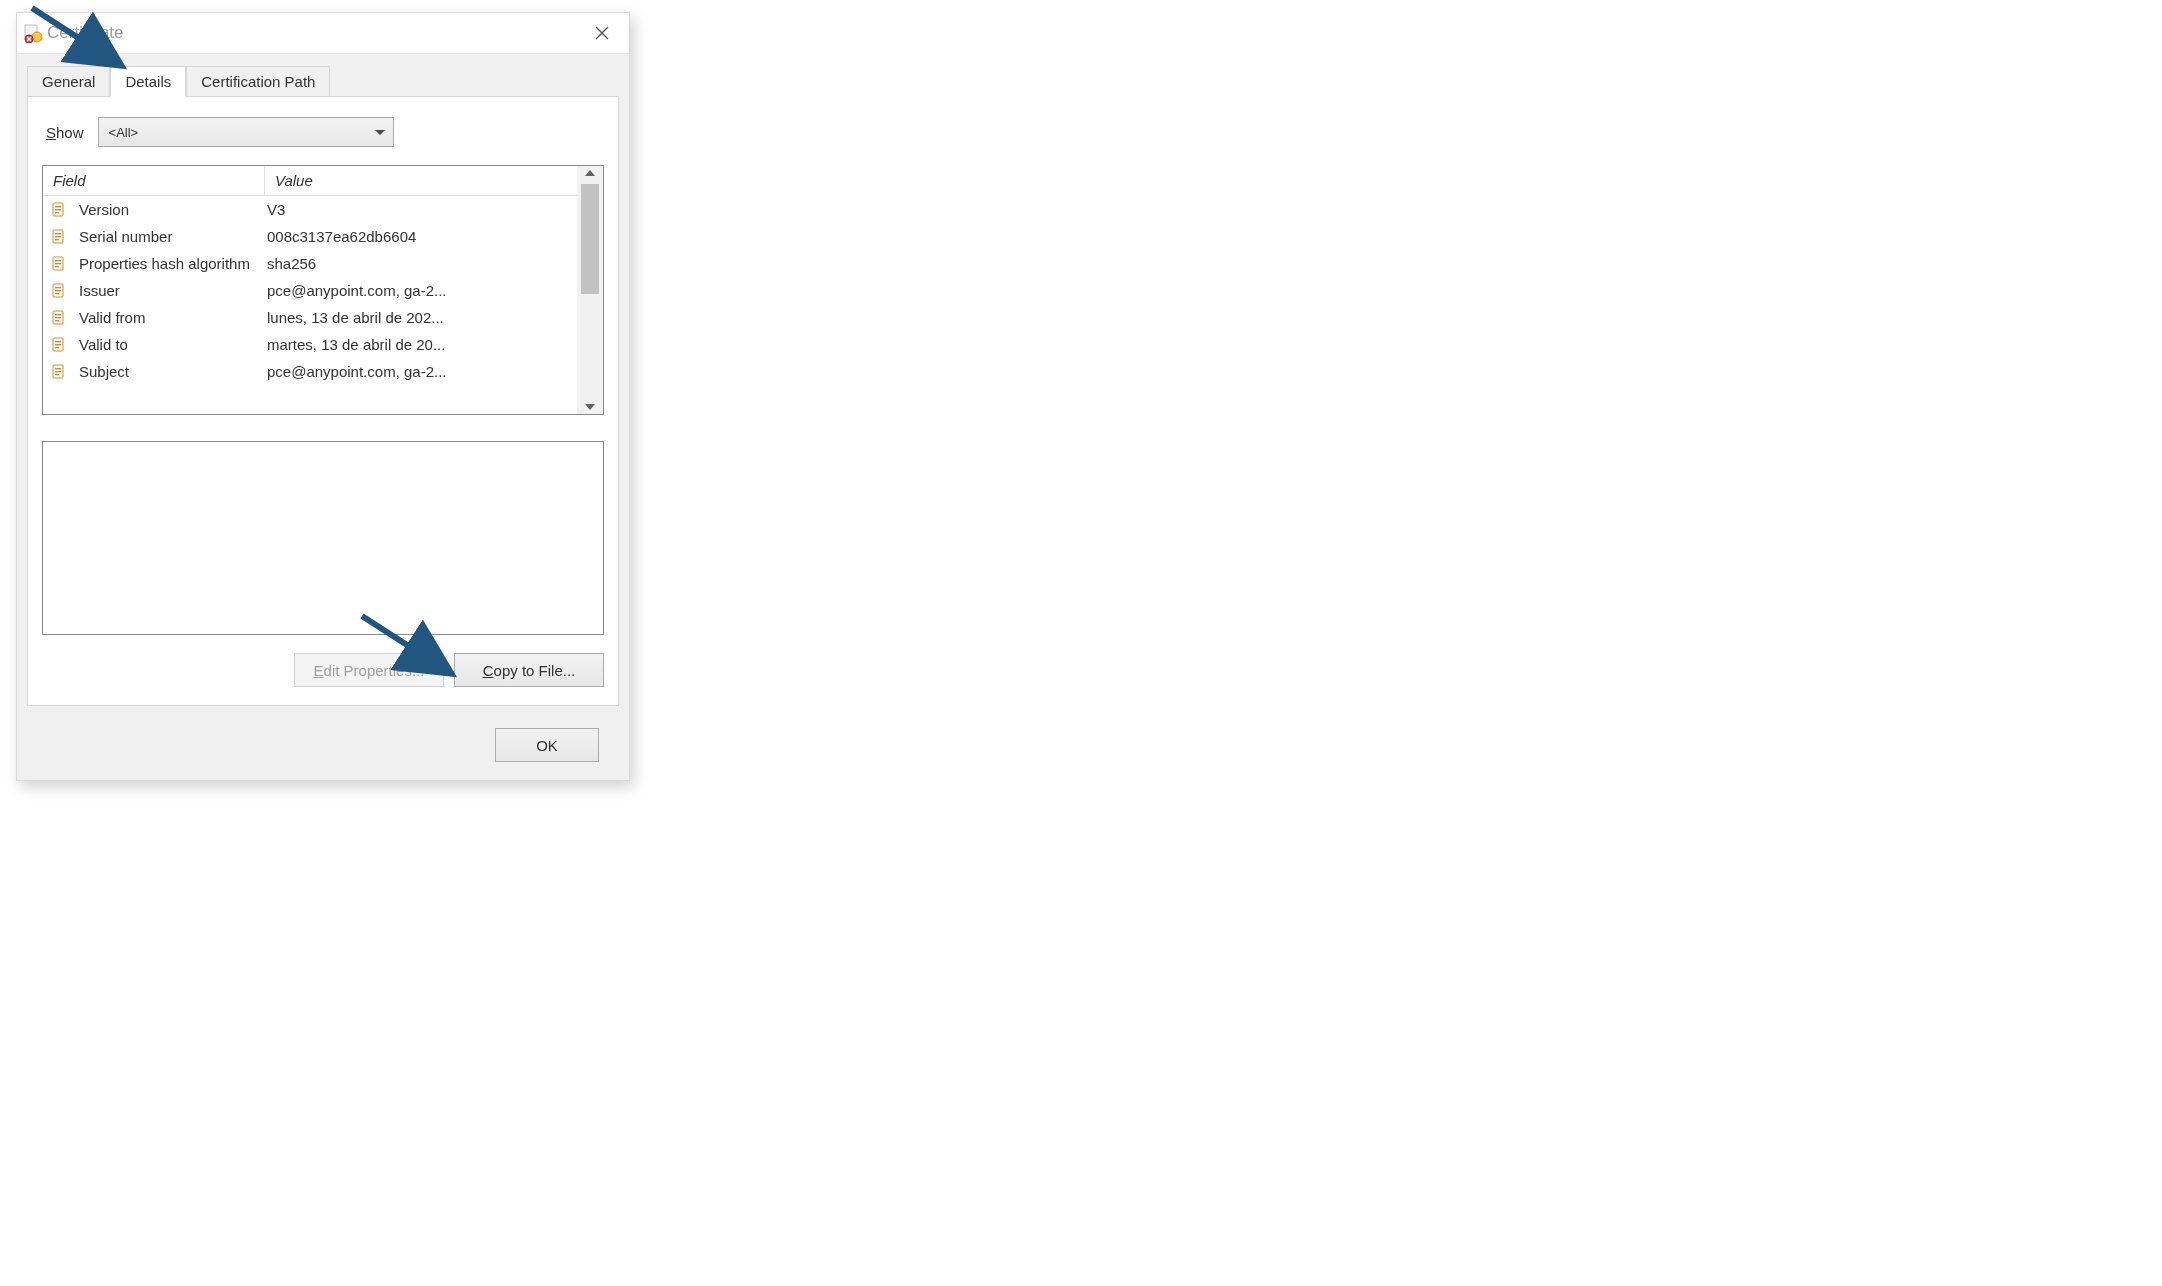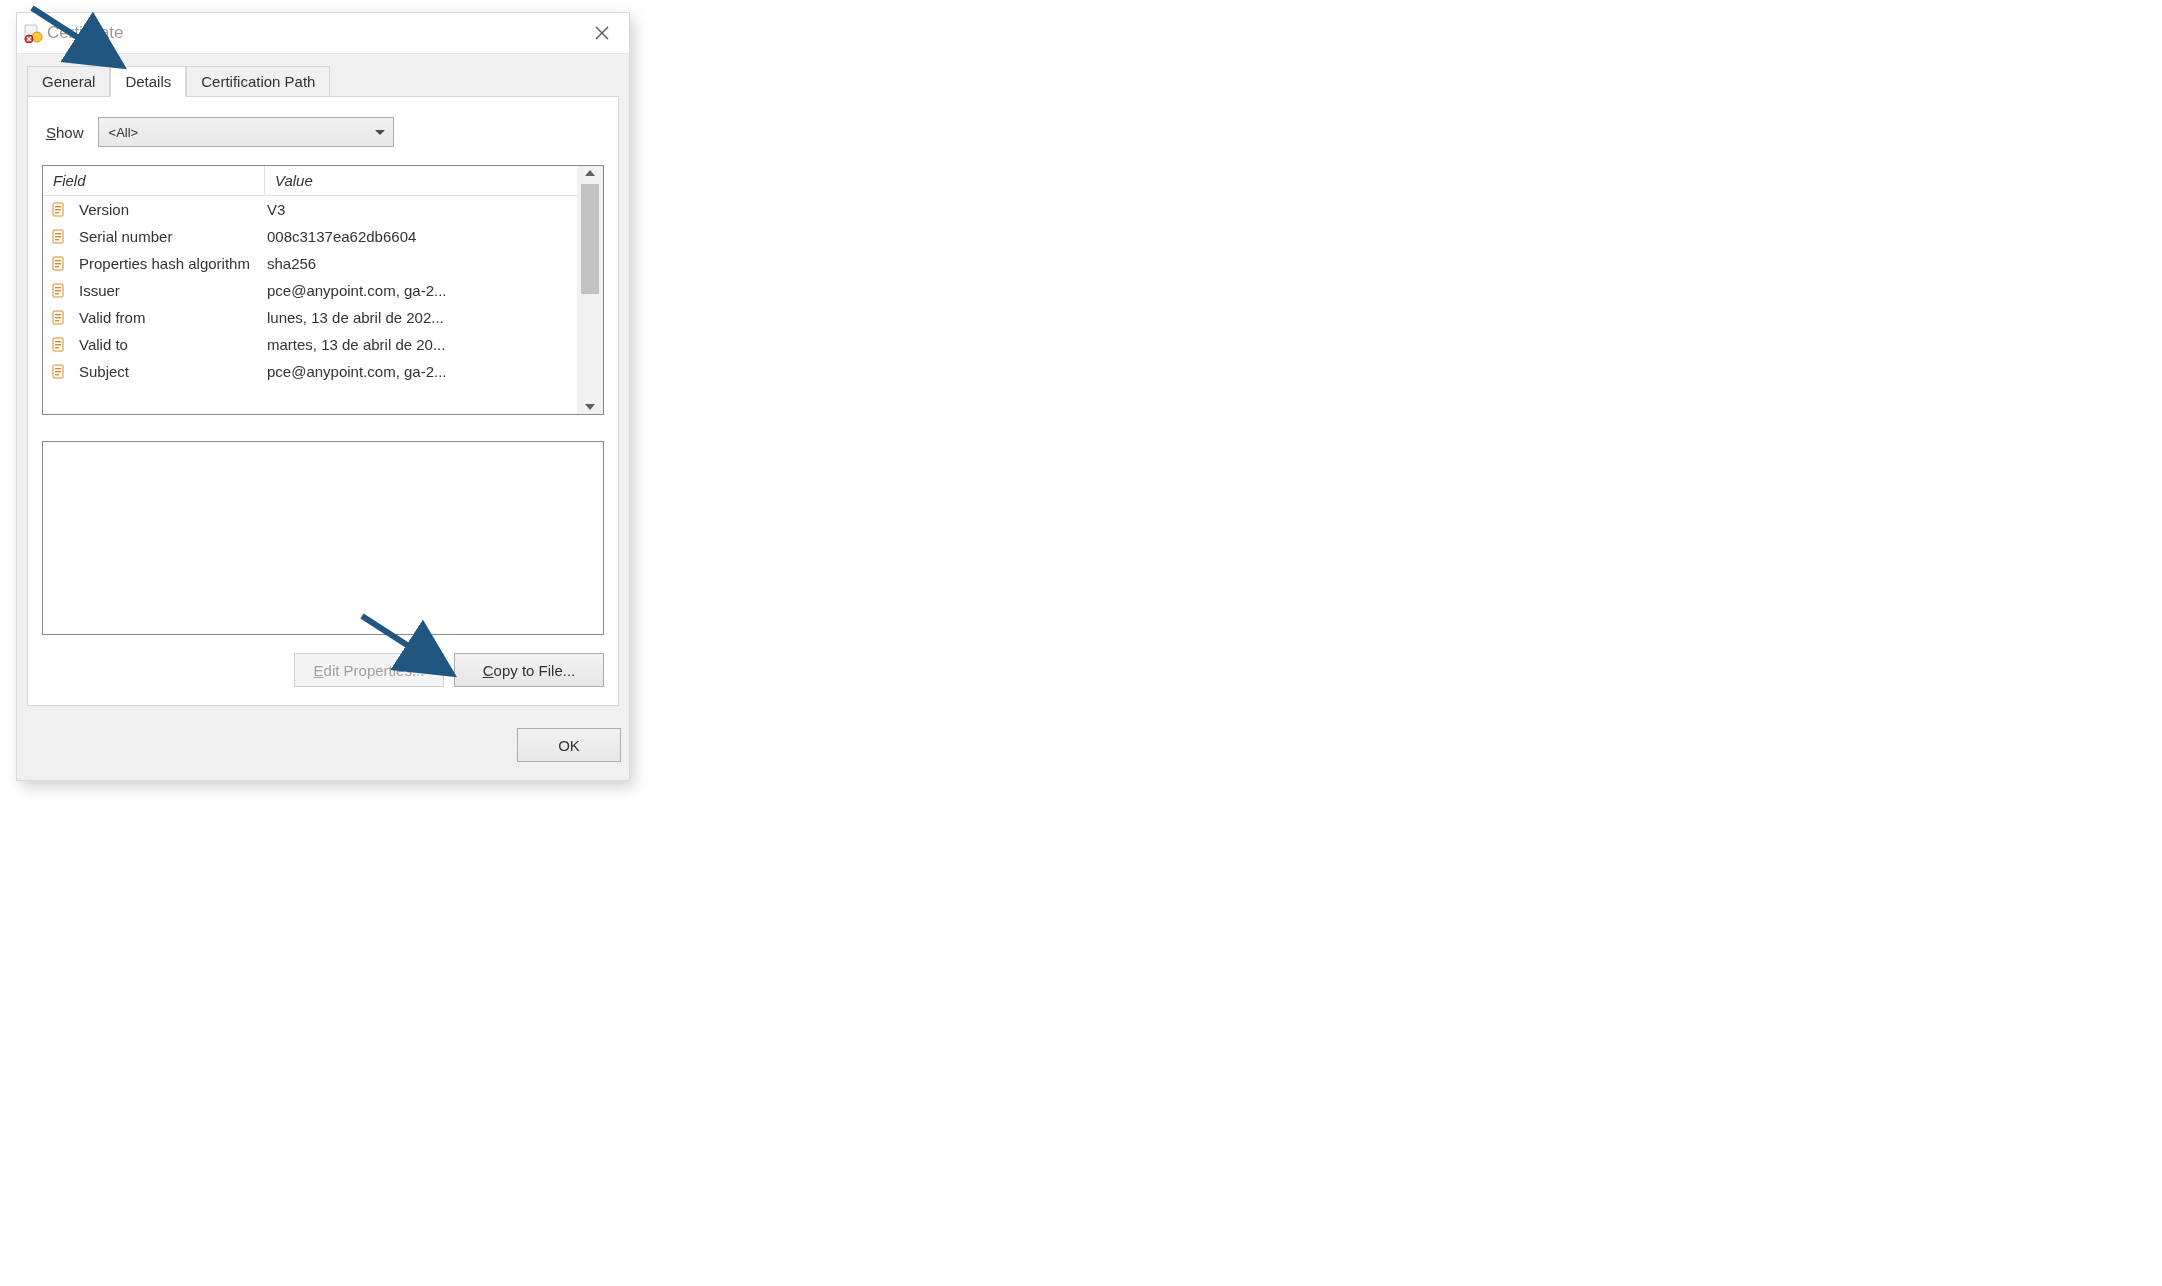--- a/index.html
+++ b/index.html
@@ -245,21 +245,21 @@
     color: #a0a0a0;
     border-color: #d0d0d0;
     background: #f4f4f4;
     cursor: default;
   }
   .win-btn .ul { text-decoration: underline; }
 
   .ok-strip {
     display: flex;
     justify-content: flex-end;
-    padding: 14px 8px 18px 14px;
+    padding: 14px 30px 18px 14px;
     background: #f0f0f0;
   }
   .ok-strip .win-btn { min-width: 104px; }
 
   
   .arrow-ann { position: absolute; z-index: 50; }
   .arrow-ann svg { display: block; }
 
 </style>
 </head>

